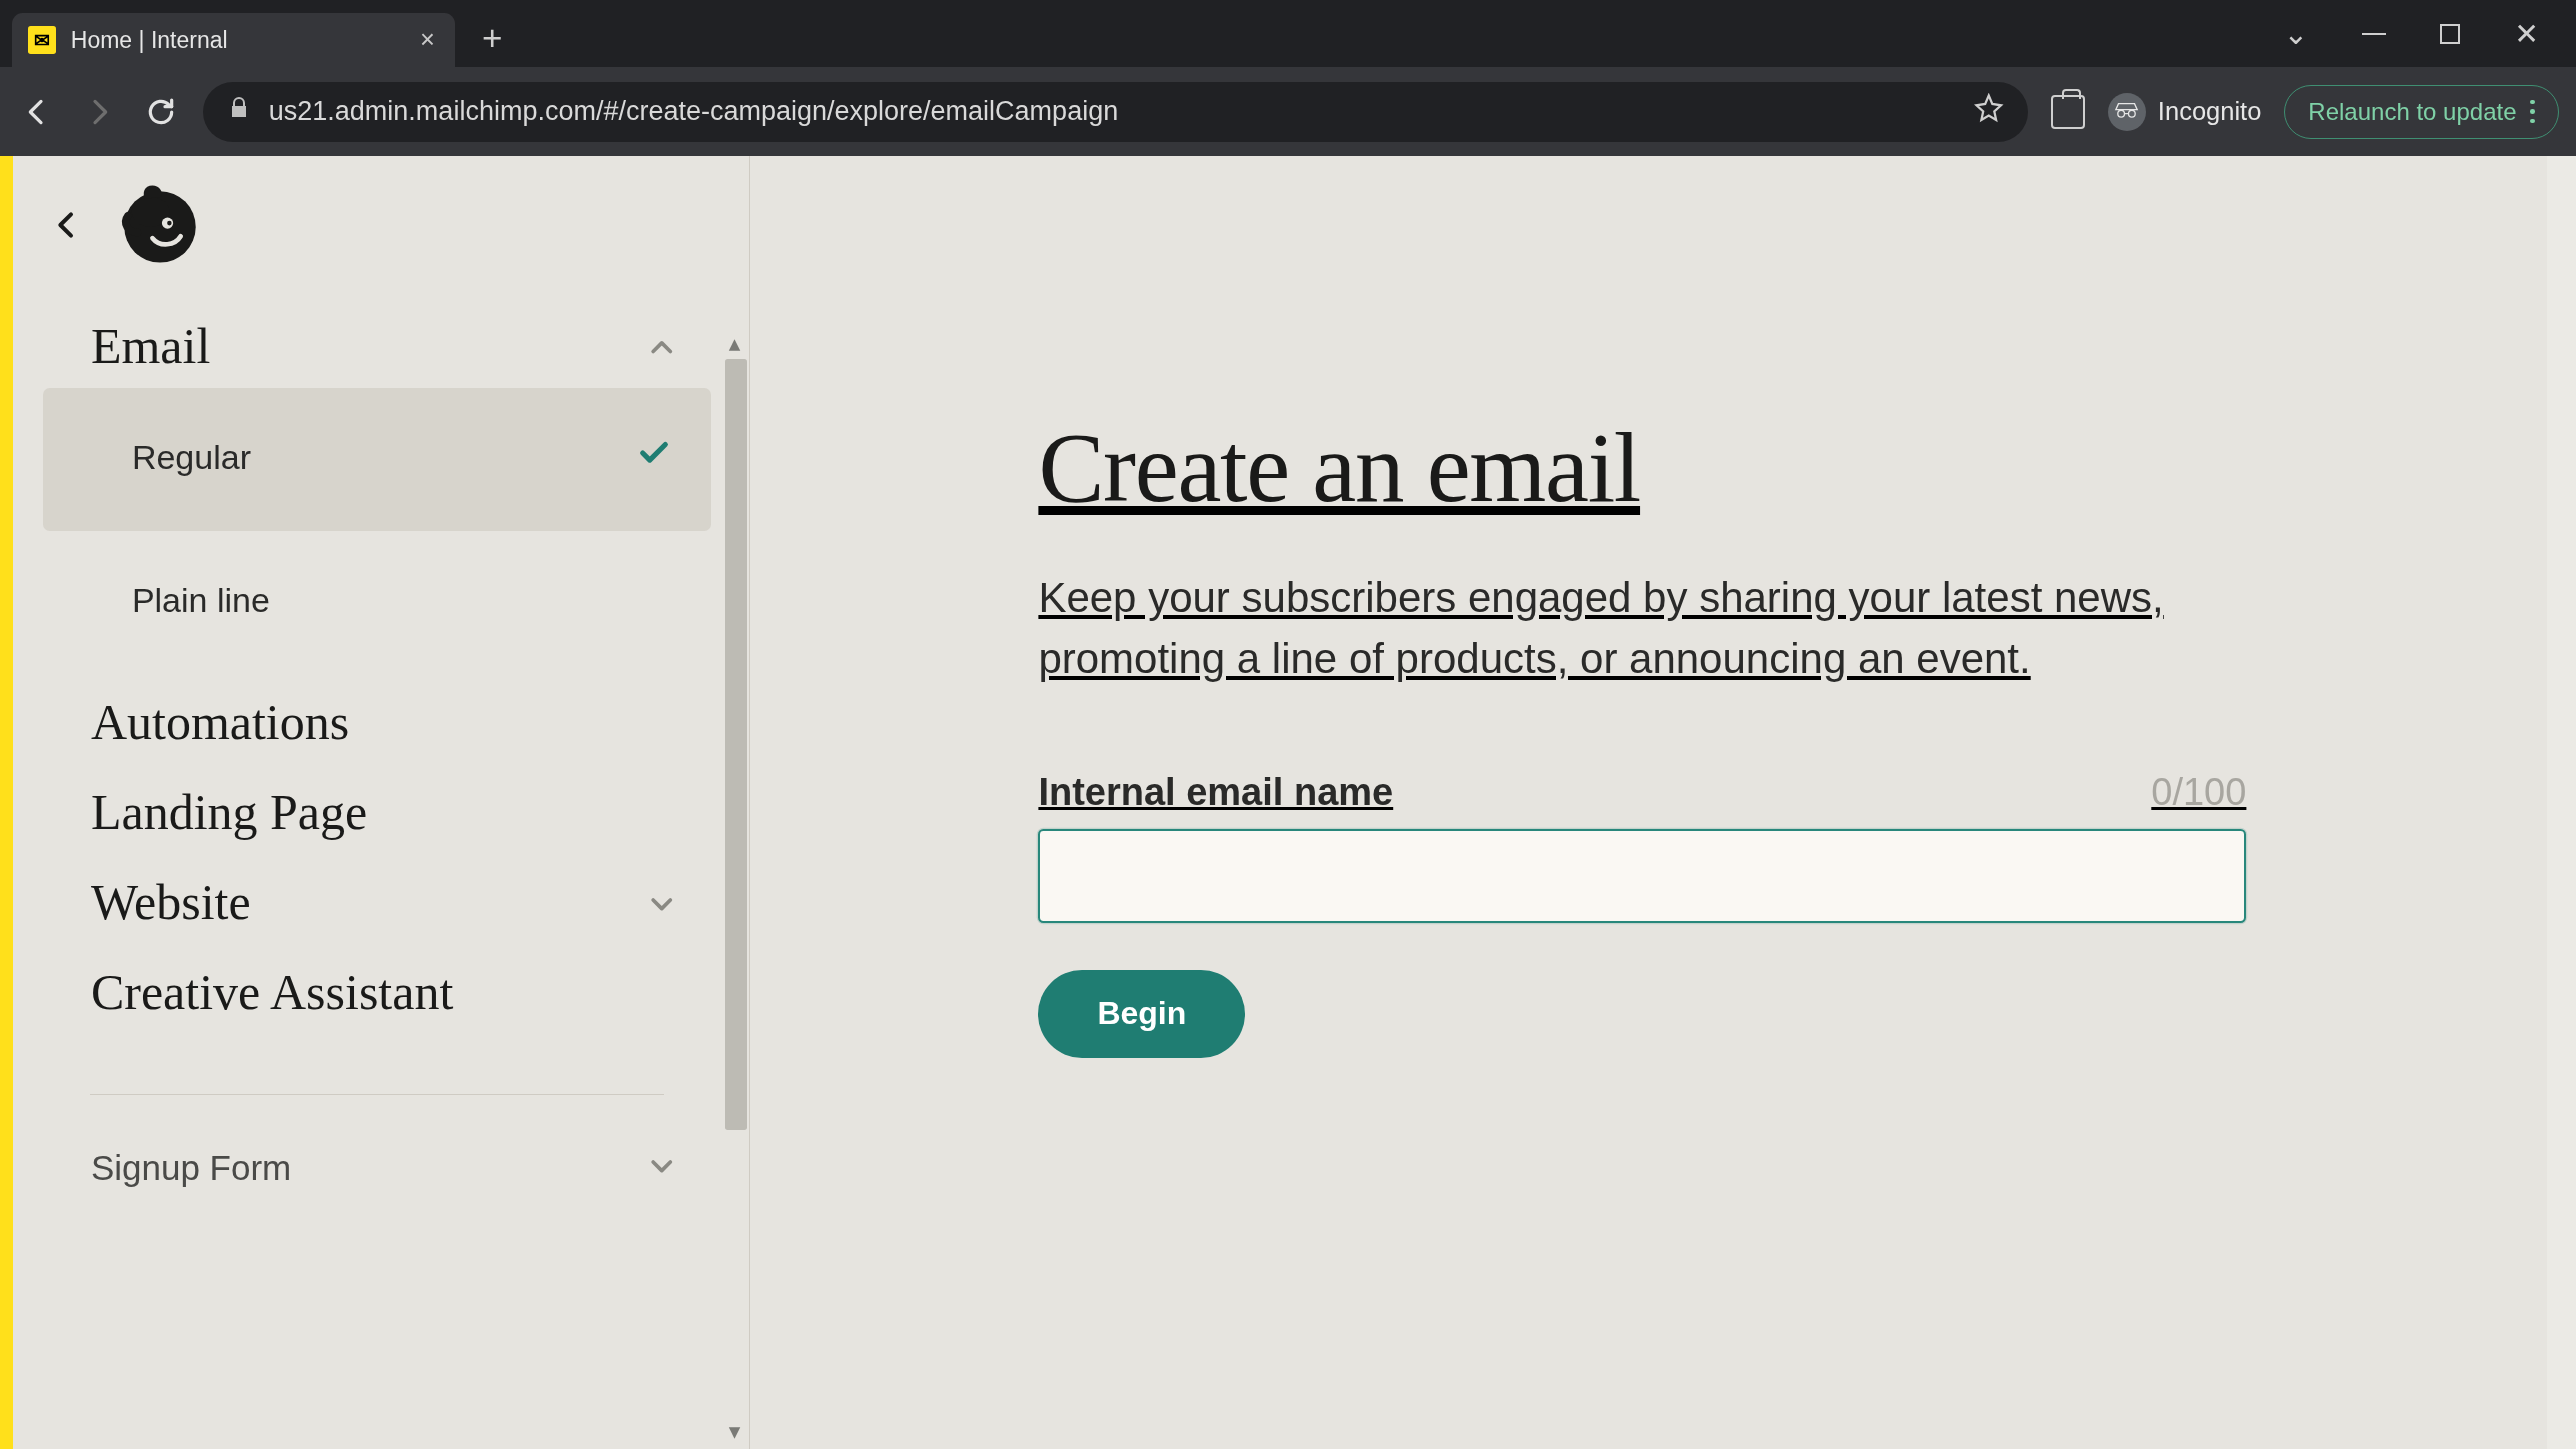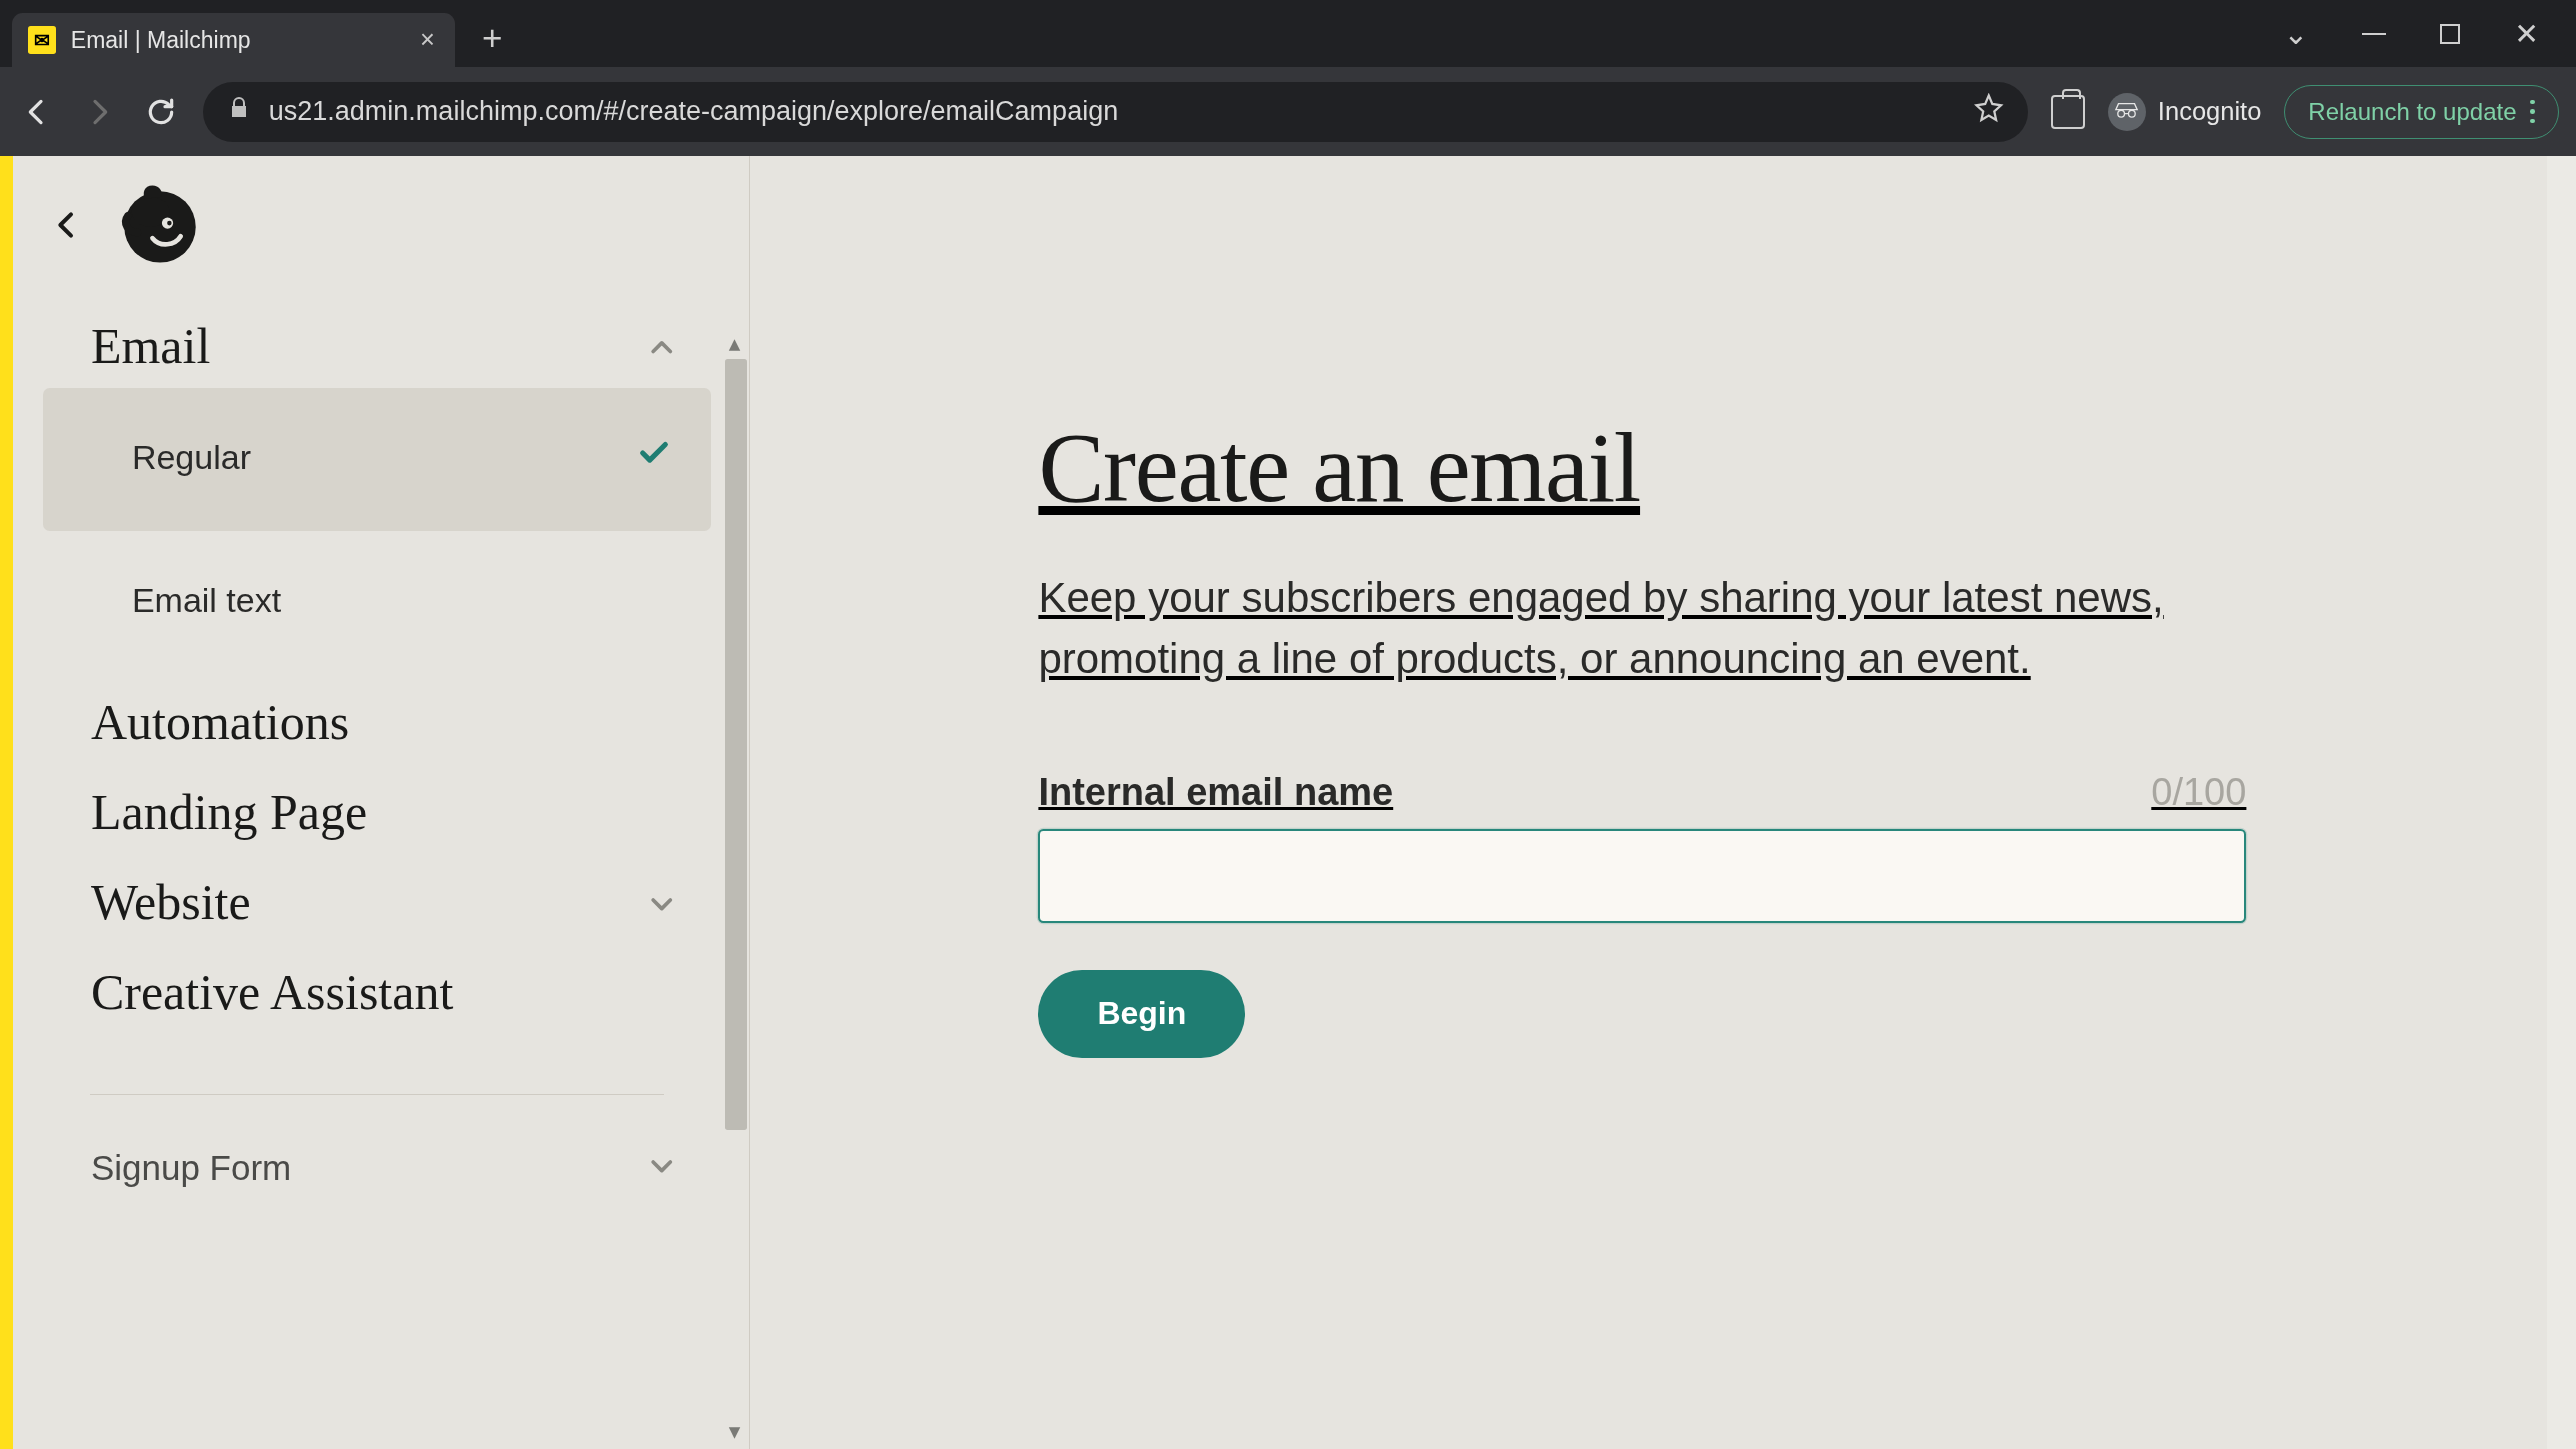--- a/index.html
+++ b/index.html
@@ -76,21 +76,21 @@
     .vp-scrollbar{ position:absolute; top:0; right:0; width:29.5px; height:100%; background:#ebeae5;}
   </style>
 </head>
 <body>
 
 <div class="chrome">
 
   <div class="titlebar">
     <div class="tab">
       <span class="tab-favicon">✉</span>
-      <span>Email | Mailchimp</span>
+      <span>Home | Internal</span>
       <span class="tab-close">×</span>
     </div>
     <span class="new-tab">+</span>
     <div class="titlebar-right">
       <span>⌄</span>
       <span class="win-min"></span>
       <span class="win-max"></span>
       <span class="win-cls">✕</span>
     </div>
   </div>
@@ -175,21 +175,21 @@
               </svg></span>
         </div>
         <ul class="sub">
           <li class="sub-item active">
             <span>Regular</span>
             <span class="check"><svg viewBox="0 0 24 24" fill="none">
                   <path d="M4 12l5 5L20 6" stroke="#1f7d72" stroke-width="3.6" stroke-linecap="round" stroke-linejoin="round"></path>
                 </svg></span>
           </li>
           <li class="sub-item">
-            <span>Email text</span>
+            <span>Plain line</span>
           </li>
         </ul>
 
         <div class="grp-head">
           <span>Automations</span>
         </div>
         <div class="grp-head">
           <span>Landing Page</span>
         </div>
         <div class="grp-head">

